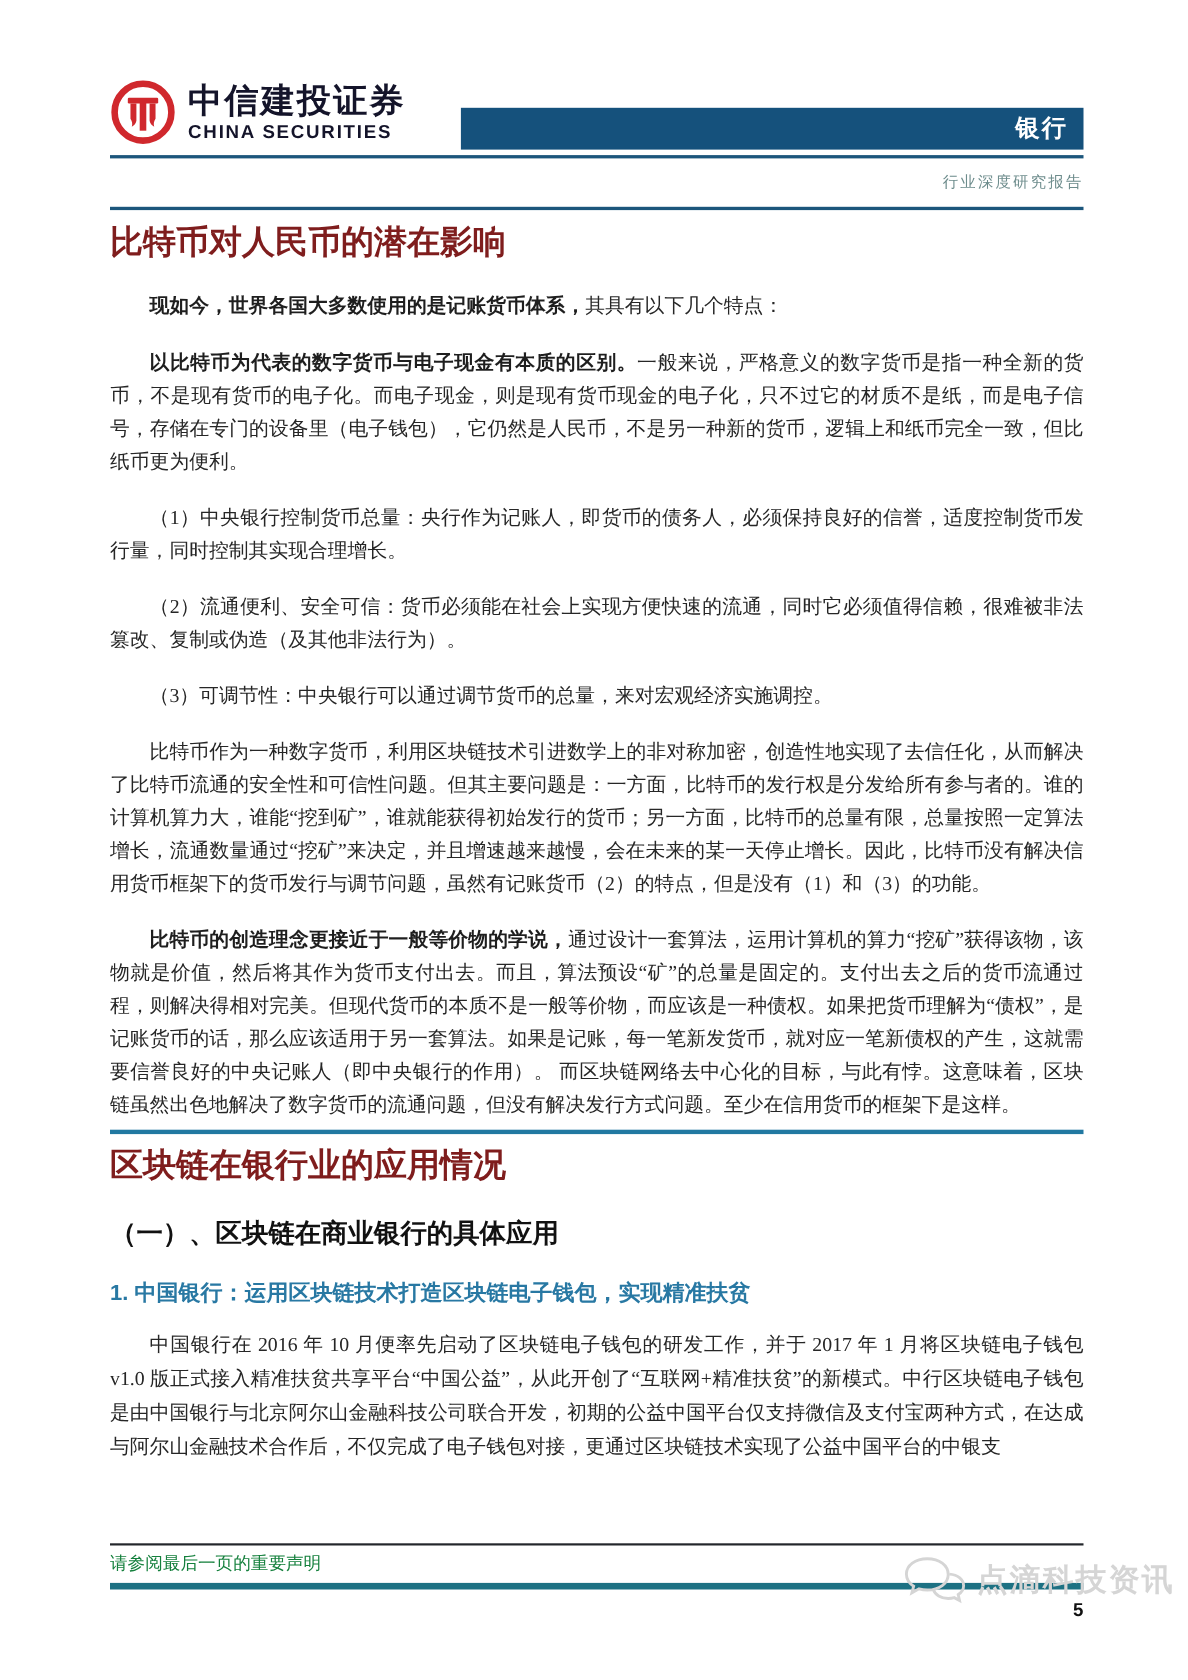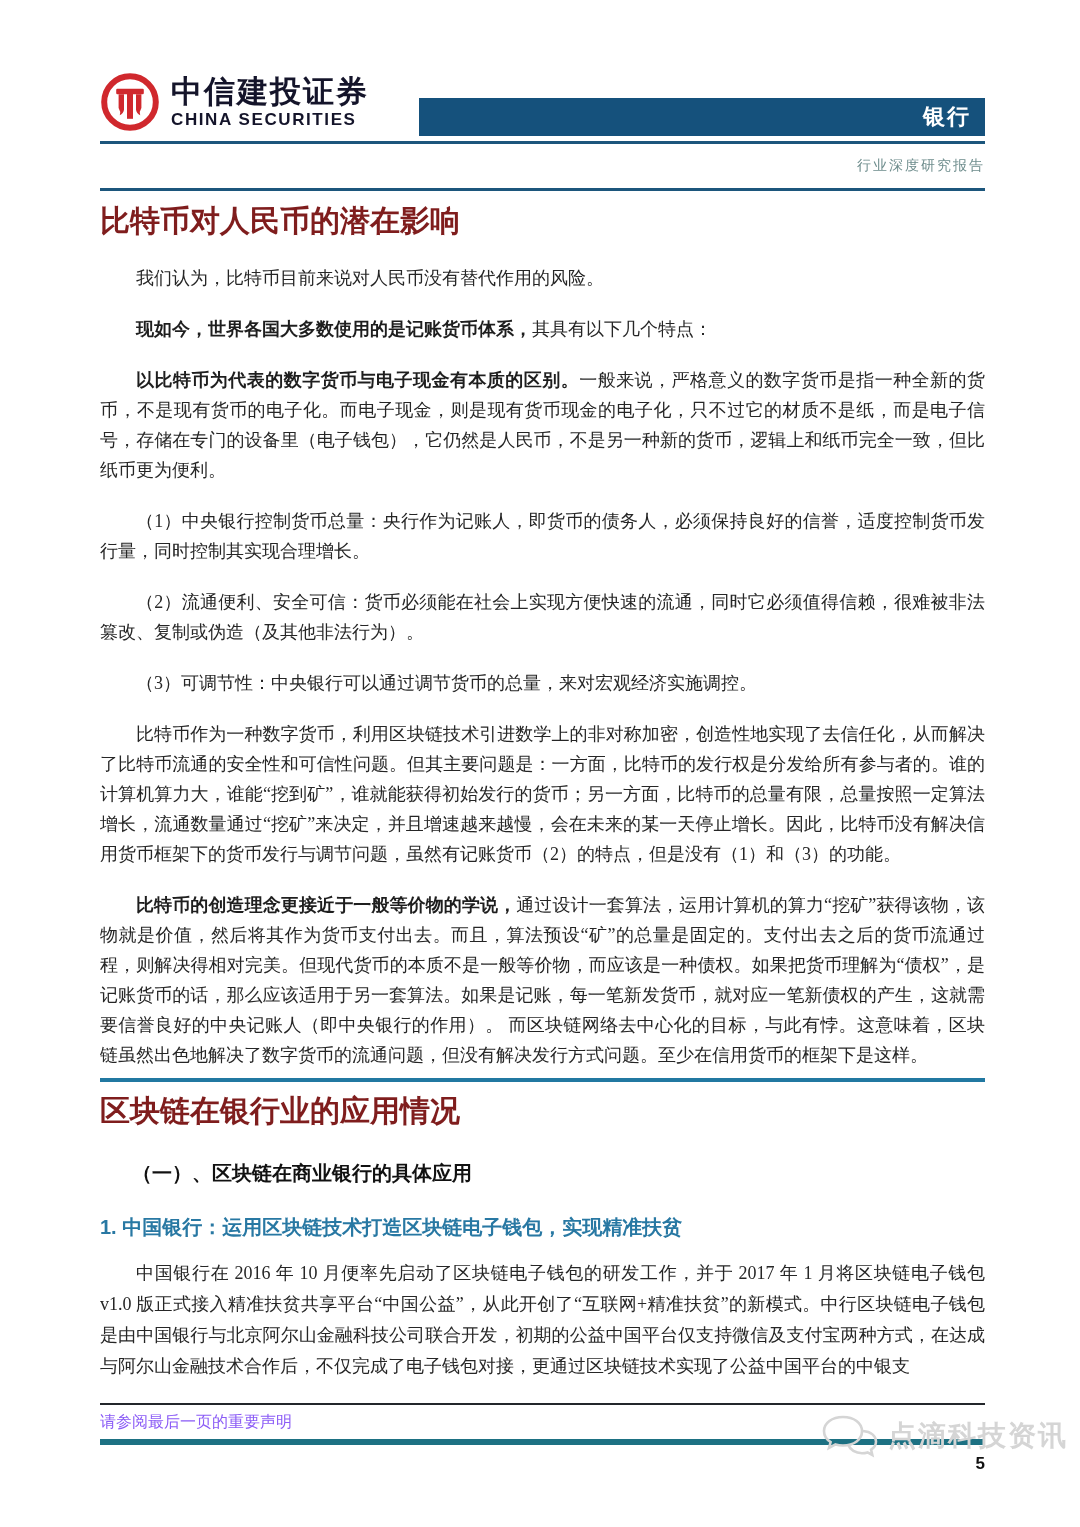--- a/index.html
+++ b/index.html
@@ -26,29 +26,29 @@
                  font-size:14px; color:#6d8c8c; letter-spacing:2px; }
   .hline2 { height:3px; background:#1c567c; margin-top:13px; }
   
   .main { padding:0 95px 0 100px; }
   .sec-title { font-family:Liberation Mono, monospace; font-weight:bold; font-size:30px;
                color:#7f1d1d; margin-top:13px; line-height:38px; }
   p.body { font-size:18px; line-height:30px; text-align:justify; text-indent:2em;
            margin-top:21px; color:#262626; }
   p.body b { font-weight:bold; color:#1e1e1e; }
   .divider { height:4px; background:#2178a1; margin-top:8px; }
-  .sub-title { font-family:"Liberation Sans", sans-serif; font-weight:bold; font-size:20px;
-               color:#111111; margin-top:26px; line-height:30px;margin-left:32px; }
+  .sub-title { font-family:"Liberation Sans", sans-serif; font-weight:bold; font-size:24px;
+               color:#111111; margin-top:26px; line-height:30px; }
   .item-title { font-family:"Liberation Sans", sans-serif; font-weight:bold; font-size:20px;
                 color:#2878a3; margin-top:26px; line-height:26px; }
   p.body.tight { line-height:31px; margin-top:18px; }
   
   .footer { position:absolute; left:100px; width:885px; top:1403px; }
   .fline1 { height:2px; background:#23262b; }
-  .disclaimer { font-size:16px; color:#8b5cf6; margin-top:7px; line-height:20px; }
+  .disclaimer { font-size:16px; color:#15803d; margin-top:7px; line-height:20px; }
   .fline2 { height:6px; background:#1d7183; margin-top:7px; }
   .pagenum { text-align:right; font-family:"Liberation Sans", sans-serif; font-weight:bold;
              font-size:17px; color:#111111; margin-top:9px; }
   .watermark { position:absolute; right:12px; top:1413px; display:flex; align-items:center;
                gap:8px; color:#d5d5d5; }
   .watermark-text { font-family:"Liberation Sans", sans-serif; font-weight:bold;
                     font-size:28px; letter-spacing:2px; color:#d5d5d5; }
   .wm-icon { width:62px; height:46px; }
 </style>
 </head>
@@ -79,21 +79,20 @@
     </div>
     <div class="hline1"></div>
     <div class="report-type">行业深度研究报告</div>
     <div class="hline2"></div>
   </div>
 
   <div class="main">
 
     <div class="sec-title">比特币对人民币的潜在影响</div>
 
-    <p class="body">我们认为，比特币目前来说对人民币没有替代作用的风险。</p>
 
     <p class="body"><b>现如今，世界各国大多数使用的是记账货币体系，</b><span>其具有以下几个特点：</span></p>
 
     <p class="body"><b>以比特币为代表的数字货币与电子现金有本质的区别。</b><span>一般来说，严格意义的数字货币是指一种全新的货币，不是现有货币的电子化。而电子现金，则是现有货币现金的电子化，只不过它的材质不是纸，而是电子信号，存储在专门的设备里（电子钱包），它仍然是人民币，不是另一种新的货币，逻辑上和纸币完全一致，但比纸币更为便利。</span></p>
 
     <p class="body">（1）中央银行控制货币总量：央行作为记账人，即货币的债务人，必须保持良好的信誉，适度控制货币发行量，同时控制其实现合理增长。</p>
 
     <p class="body">（2）流通便利、安全可信：货币必须能在社会上实现方便快速的流通，同时它必须值得信赖，很难被非法篡改、复制或伪造（及其他非法行为）。</p>
 
     <p class="body">（3）可调节性：中央银行可以通过调节货币的总量，来对宏观经济实施调控。</p>

